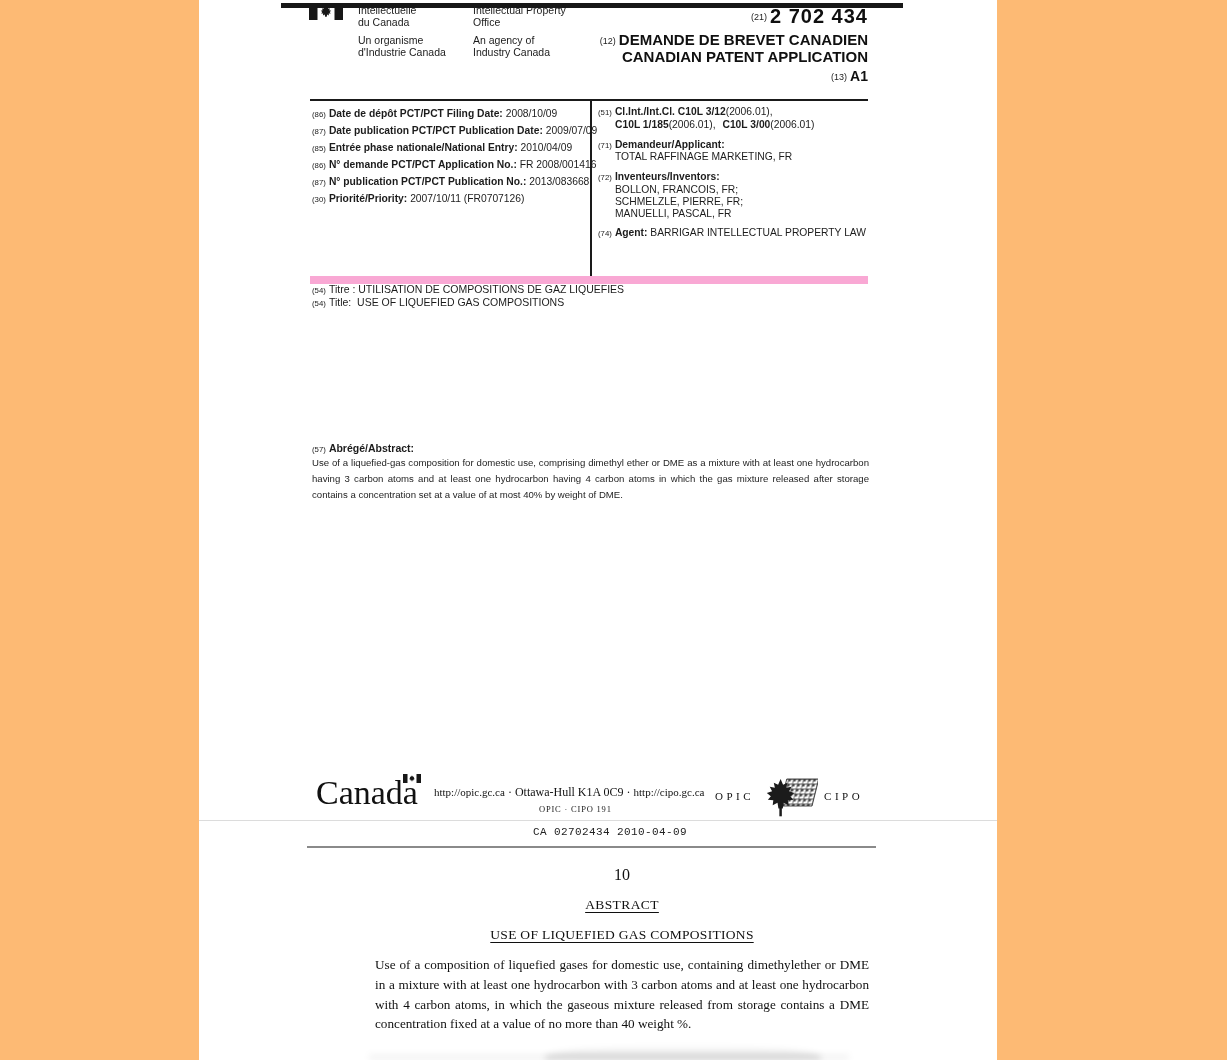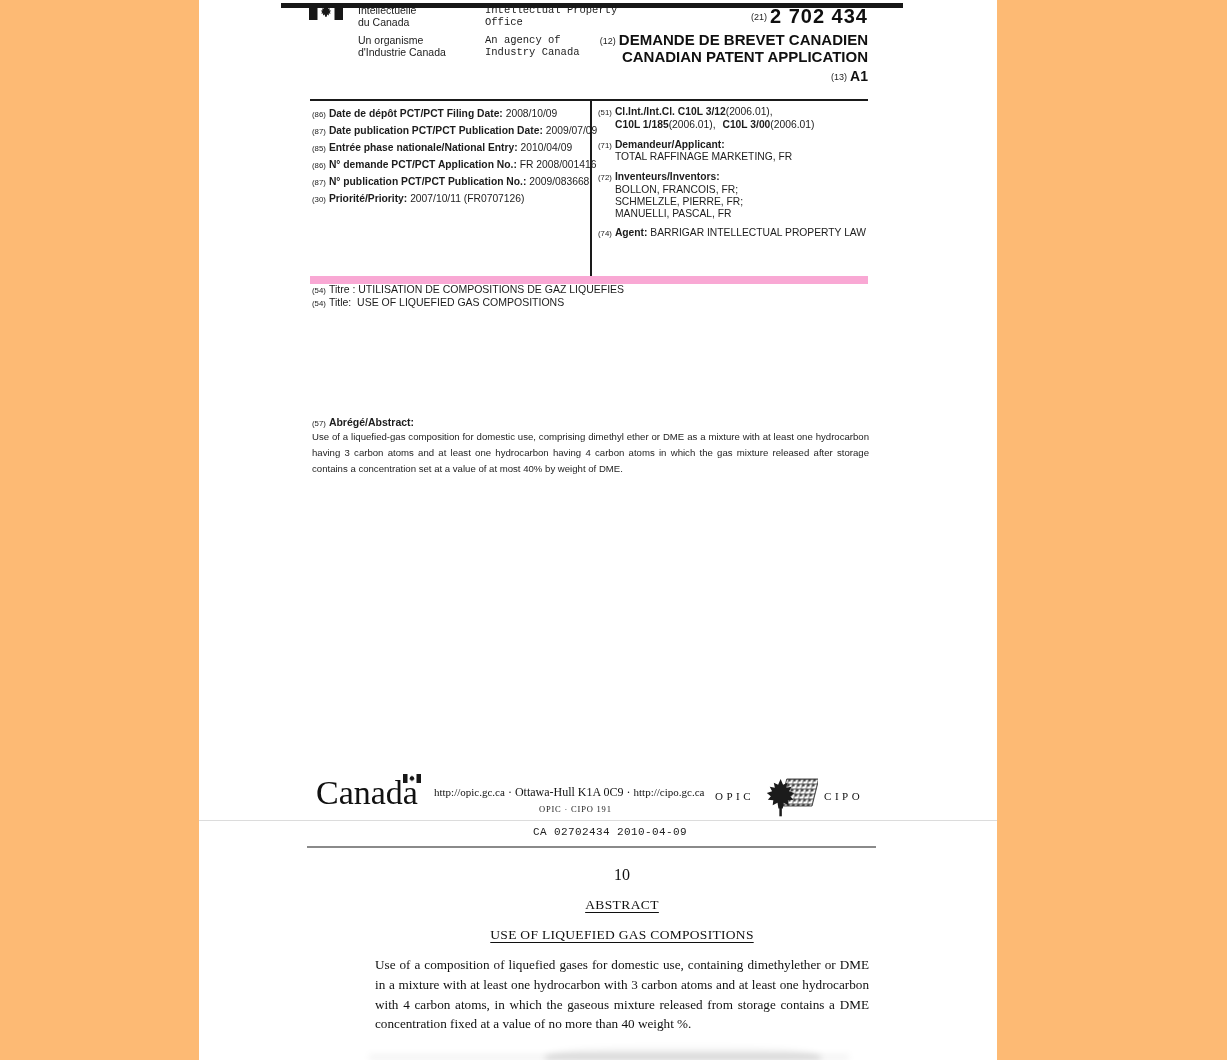--- a/index.html
+++ b/index.html
@@ -16,21 +16,21 @@
   .abs { position:absolute; }
 
   
   .scan-bar { left:82px; top:3px; width:622px; height:5px; background:#171717; }
 
   
   .hdr-flag { left:110px; top:3px; }
   .hdr-col { top:5px; font-size:10.5px; line-height:11.5px; color:#1b1b1b; }
   .hdr-col .blk2 { margin-top:7px; }
   .hdr-fr { left:159px; }
-  .hdr-en { left:286px;font-family:Liberation Mono, monospace; }
+  .hdr-en { left:274px; }
 
   .hdr-right { right:129px; top:5px; text-align:right; color:#101010; }
   .code { font-size:7.8px; color:#222; margin-right:3px; font-weight:normal; }
   .pub-line { font-size:20px; font-weight:bold; letter-spacing:1px; margin-bottom:4px; }
   .pub-line .code { font-size:9px; letter-spacing:0; vertical-align:3px; }
   .doc-line { font-size:15px; font-weight:bold; line-height:16px; }
   .doc-line .code { font-size:9px; vertical-align:1px; }
   .kind-line { font-size:14px; font-weight:bold; margin-top:3px; }
   .kind-line .code { font-size:9px; vertical-align:1px; }
 
@@ -46,21 +46,21 @@
   .biblio-right { position:absolute; left:288px; top:5px; width:268px; font-size:10.3px; line-height:11.8px; }
   .biblio-right .entry { margin-bottom:8px; white-space:nowrap; }
   .indent { margin-left:17px; }
   .cls { font-weight:bold; }
   .par { font-weight:normal; margin-right:4px; }
 
   
   .titles { left:113px; top:284px; font-size:10.5px; line-height:11.5px; white-space:nowrap; }
 
   
-  .abstract { left:113px; top:416px; width:557px; }
+  .abstract { left:113px; top:442px; width:557px; }
   .abstract .head { font-size:10.5px; margin-bottom:1px; }
   .abstract .text { font-size:9.6px; line-height:16px; text-align:justify; color:#242424; }
 
   
   .pagebreak { left:0; top:820px; width:798px; height:1px; background:#dcdcdc; }
 
   
   .wordmark { left:117px; top:774px; font-family:"Liberation Serif", serif; font-size:34px; color:#111; }
   .wordmark .wm-wrap { position:relative; display:inline-block; }
   .wm-flag { position:absolute; right:-3px; top:-1px; }
@@ -155,21 +155,21 @@
         <div class="row">
           <span class="code">(87)</span><span class="lbl">Date publication PCT/PCT Publication Date:</span> <span>2009/07/09</span>
         </div>
         <div class="row">
           <span class="code">(85)</span><span class="lbl">Entrée phase nationale/National Entry:</span> <span>2010/04/09</span>
         </div>
         <div class="row">
           <span class="code">(86)</span><span class="lbl">N° demande PCT/PCT Application No.:</span> <span>FR 2008/001416</span>
         </div>
         <div class="row">
-          <span class="code">(87)</span><span class="lbl">N° publication PCT/PCT Publication No.:</span> <span>2009/083668</span>
+          <span class="code">(87)</span><span class="lbl">N° publication PCT/PCT Publication No.:</span> <span>2013/083668</span>
         </div>
         <div class="row">
           <span class="code">(30)</span><span class="lbl">Priorité/Priority:</span> <span>2007/10/11 (FR0707126)</span>
         </div>
       </div>
 
       <div class="biblio-right">
         <div class="entry">
           <div>
             <span class="code">(51)</span><span class="lbl">Cl.Int./Int.Cl.</span>

